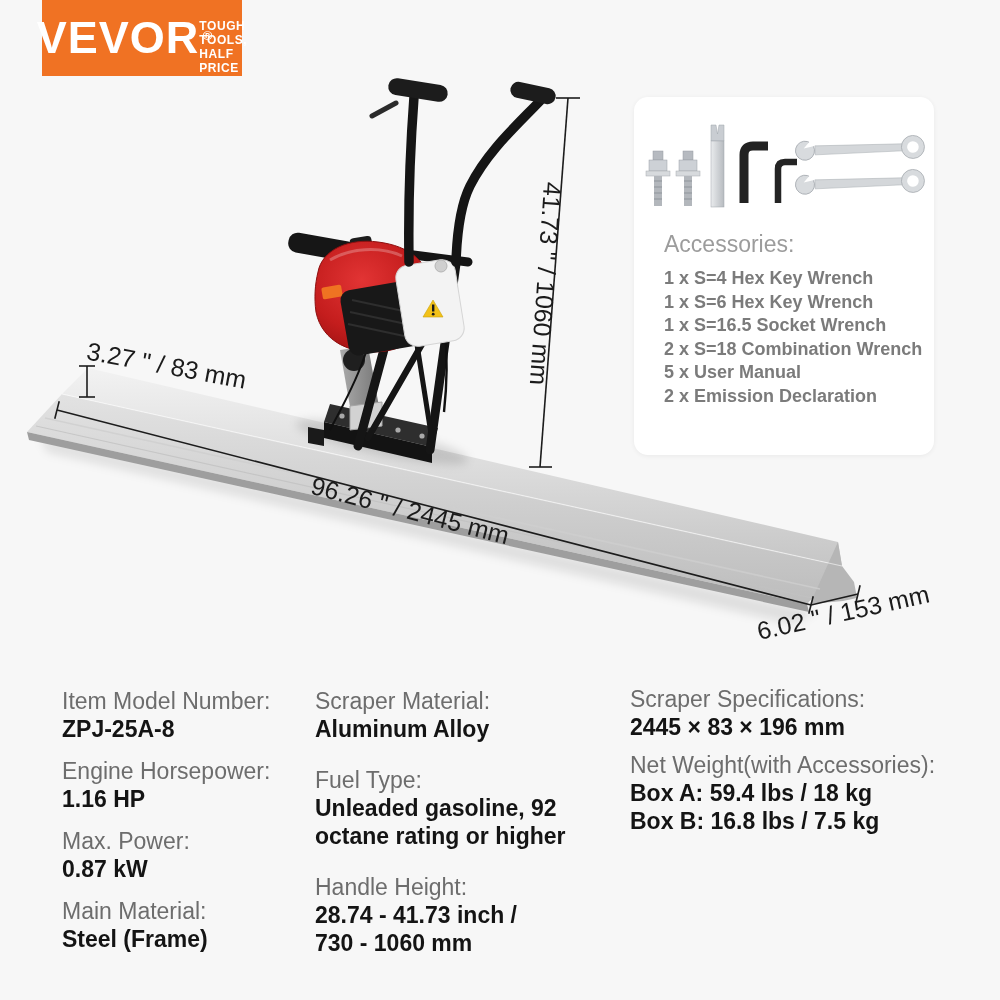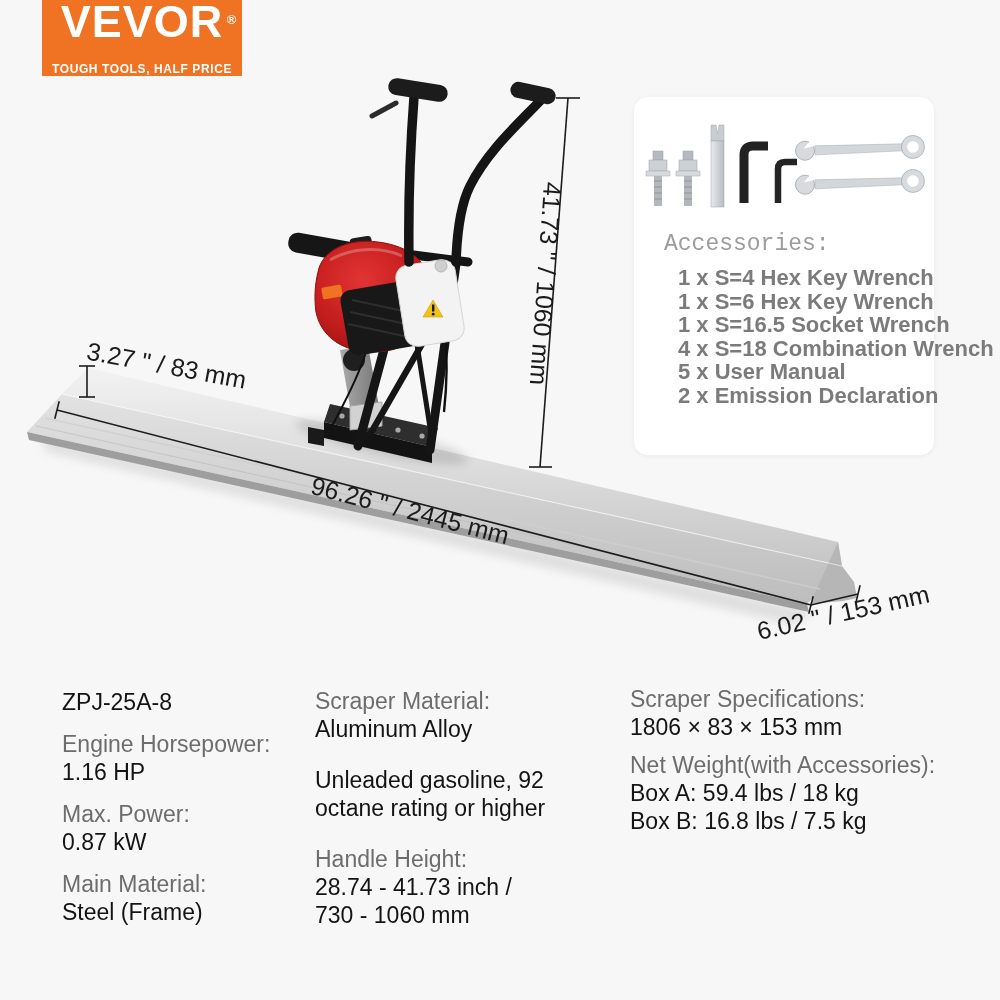--- a/index.html
+++ b/index.html
@@ -6,49 +6,49 @@
   body{
     width:1000px;height:1000px;position:relative;overflow:hidden;
     background:#f7f7f7;
     font-family:"Liberation Sans", sans-serif;
     -webkit-font-smoothing:antialiased;
   }
   
   .logo{
     position:absolute;left:42px;top:0;width:200px;height:76px;
     background:#f07223;color:#fff;
-    display:flex;flex-direction:column;align-items:center;justify-content:center;
+    display:flex;flex-direction:row;align-items:center;justify-content:center;
   }
   .logo .name{font-size:45px;font-weight:800;letter-spacing:1px;line-height:44px;position:relative;}
   .logo .reg{font-size:13px;font-weight:700;position:absolute;top:-2px;right:-14px;}
   .logo .tagline{font-size:12px;font-weight:700;letter-spacing:.6px;margin-top:18px;}
   
   svg.scene{position:absolute;left:0;top:0;}
   .dim-label{font-size:25px;fill:#1b1b1b;}
   
   .card{
     position:absolute;left:634px;top:97px;width:300px;height:358px;
     background:#fff;border-radius:14px;box-shadow:0 1px 5px rgba(0,0,0,.06);
   }
   .card .tools{position:absolute;left:0;top:16px;}
   .acc-text{position:absolute;left:30px;top:134px;right:14px;}
-  .acc-title{font-size:23px;color:#9c9c9c;margin:0 0 9px 0;font-family:Liberation Mono, monospace;}
+  .acc-title{font-size:23px;color:#9c9c9c;margin:0 0 9px 0;}
   .acc-list{list-style:none;margin:0;padding:0;}
-  .acc-list li{font-size:22px;font-weight:700;color:#7b7b7b;line-height:23.6px;white-space:nowrap;margin-left:14px;}
+  .acc-list li{font-size:18px;font-weight:700;color:#7b7b7b;line-height:23.6px;white-space:nowrap;}
   
   .spec-col{position:absolute;}
   .col1{left:62px;top:688px;width:245px;}
   .col2{left:315px;top:688px;width:305px;}
   .col3{left:630px;top:686px;width:340px;}
   .grp{margin:0;}
   .col1 .grp{margin-bottom:15px;}
   .col2 .grp{margin-bottom:24px;}
   .col3 .grp{margin-bottom:11px;}
   .spec-label{font-size:23px;color:#6d6d6d;line-height:27px;}
-  .spec-value{font-size:23px;font-weight:400;color:#141414;line-height:27px;margin-top:1px;white-space:nowrap;}
+  .spec-value{font-size:23px;font-weight:700;color:#141414;line-height:27px;margin-top:1px;white-space:nowrap;}
 </style>
 </head>
 <body>
 
 <svg class="scene" width="1000" height="1000" viewBox="0 0 1000 1000">
   <defs>
     <linearGradient id="finGrad" x1="0" y1="0" x2="0" y2="1">
       <stop offset="0" stop-color="#f2f2f2"></stop>
         <stop offset="1" stop-color="#c6c6c6"></stop>
     </linearGradient>
@@ -235,29 +235,30 @@
     <path d="M144,90 L144,56 Q144,49 151,49 L163,49" stroke="#242424" stroke-width="6.5" fill="none"></path>
     <use href="#wr" transform="translate(163,38) rotate(-2)"></use>
     <use href="#wr" transform="translate(163,72) rotate(-2)"></use>
   </svg>
   <div class="acc-text">
     <p class="acc-title">Accessories:</p>
     <ul class="acc-list">
       <li>1 x S=4 Hex Key Wrench</li>
       <li>1 x S=6 Hex Key Wrench</li>
       <li>1 x S=16.5 Socket Wrench</li>
-      <li>4 x S=18 Combination Wrench</li>
+      <li>2 x S=18 Combination Wrench</li>
       <li>5 x User Manual</li>
       <li>2 x Emission Declaration</li>
     </ul>
   </div>
 </div>
 
 <div class="spec-col col1">
   <div class="grp">
+    <div class="spec-label">Item Model Number:</div>
     <div class="spec-value">ZPJ-25A-8</div>
   </div>
   <div class="grp">
     <div class="spec-label">Engine Horsepower:</div>
     <div class="spec-value">1.16 HP</div>
   </div>
   <div class="grp">
     <div class="spec-label">Max. Power:</div>
     <div class="spec-value">0.87 kW</div>
   </div>
@@ -266,33 +267,34 @@
     <div class="spec-value">Steel (Frame)</div>
   </div>
 </div>
 
 <div class="spec-col col2">
   <div class="grp">
     <div class="spec-label">Scraper Material:</div>
     <div class="spec-value">Aluminum Alloy</div>
   </div>
   <div class="grp">
+    <div class="spec-label">Fuel Type:</div>
     <div class="spec-value">Unleaded gasoline, 92</div>
     <div class="spec-value">octane rating or higher</div>
   </div>
   <div class="grp">
     <div class="spec-label">Handle Height:</div>
     <div class="spec-value">28.74 - 41.73 inch /</div>
     <div class="spec-value">730 - 1060 mm</div>
   </div>
 </div>
 
 <div class="spec-col col3">
   <div class="grp">
     <div class="spec-label">Scraper Specifications:</div>
-    <div class="spec-value">1806 × 83 × 153 mm</div>
+    <div class="spec-value">2445 × 83 × 196 mm</div>
   </div>
   <div class="grp">
     <div class="spec-label">Net Weight(with Accessories):</div>
     <div class="spec-value">Box A: 59.4 lbs / 18 kg</div>
     <div class="spec-value">Box B: 16.8 lbs / 7.5 kg</div>
   </div>
 </div>
 
 </body></html>

